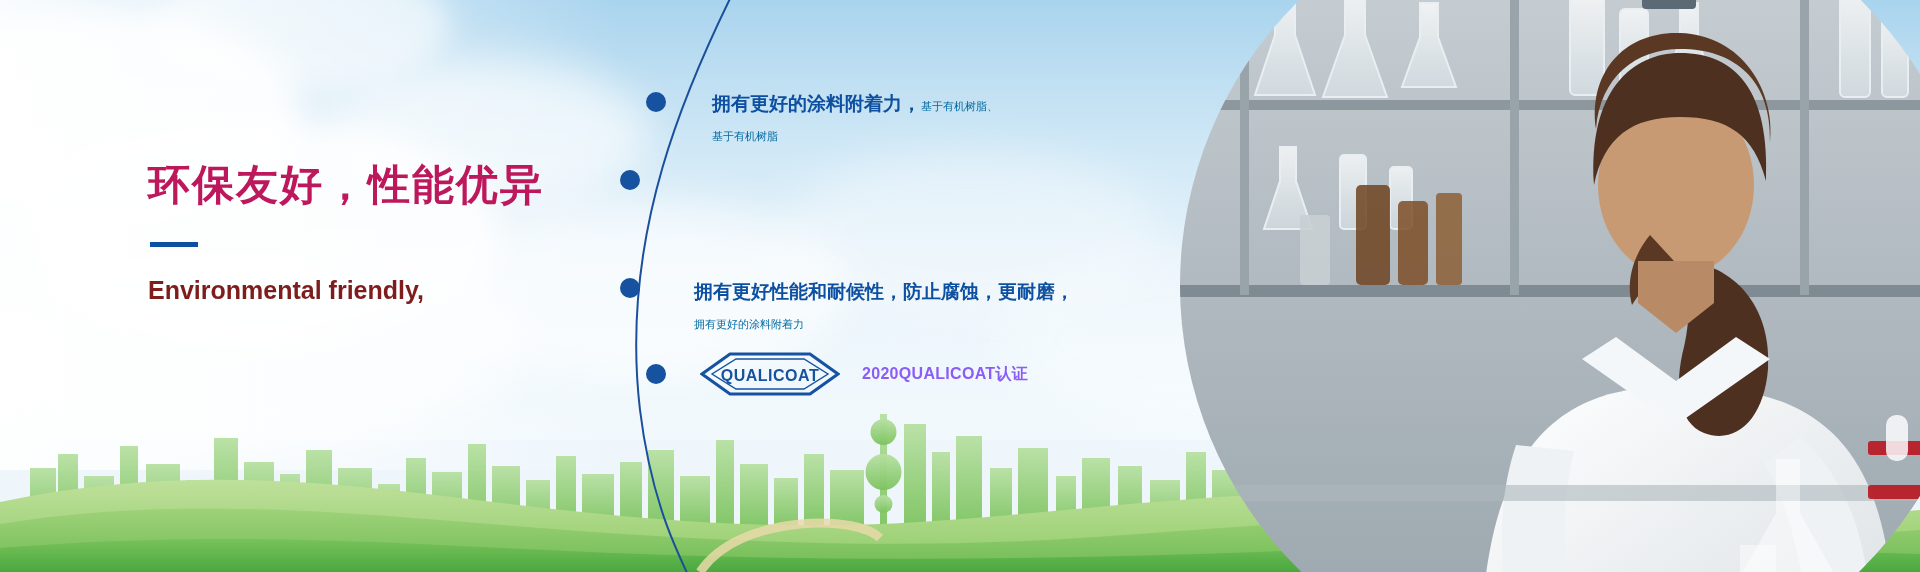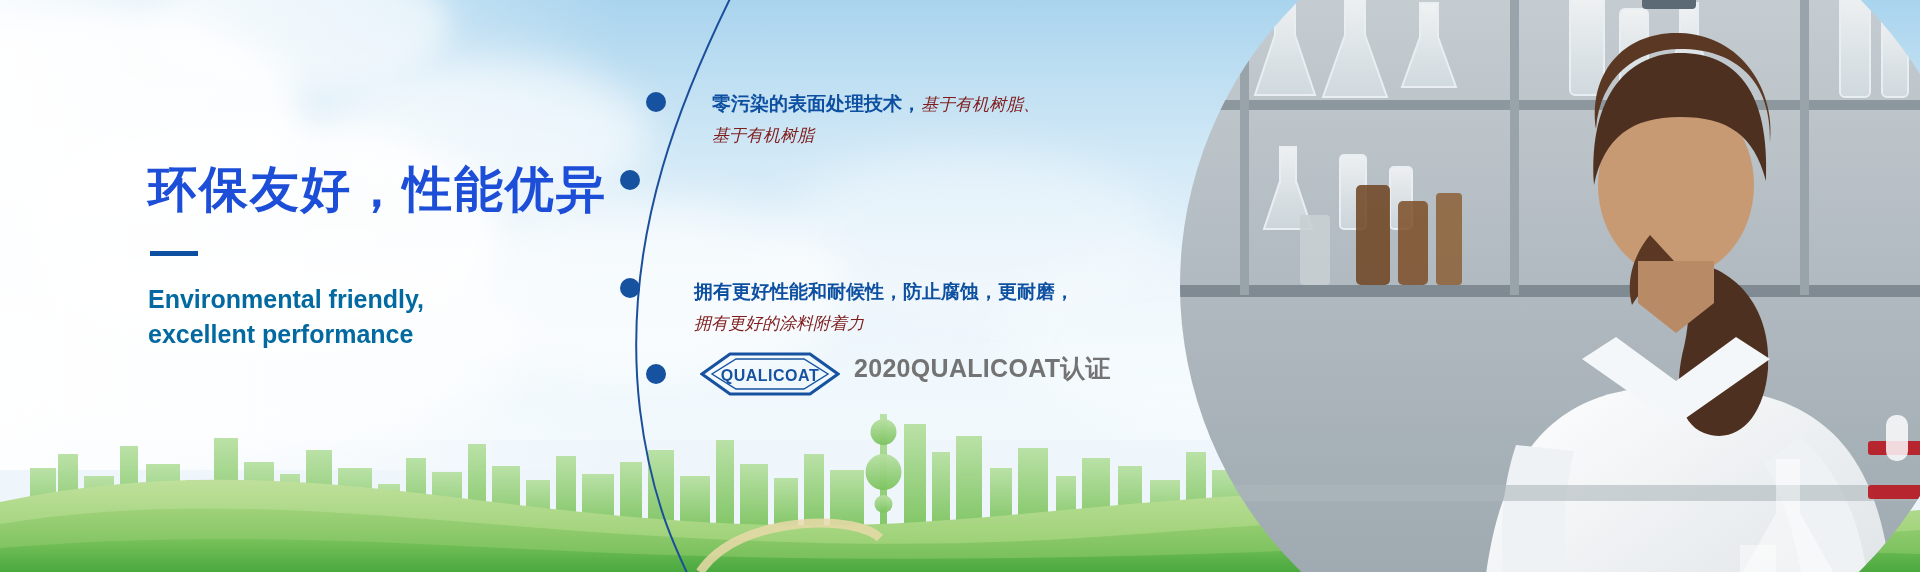--- a/index.html
+++ b/index.html
@@ -38,46 +38,46 @@
   .photo-circle {
     position:absolute; right:-60px; top:-115px;
     width:800px; height:800px; border-radius:50%;
     overflow:hidden;
   }
   .photo-inner { position:absolute; inset:0; }
 
   
   .left-block { position:absolute; left:148px; top:160px; }
   .headline {
-    font-size:49px; font-weight:bold; color:#1d4ed8; letter-spacing:2px;
+    font-size:42px; font-weight:bold; color:#be185d; letter-spacing:2px;
     line-height:1.2; white-space:nowrap;
   }
   .divider { width:48px; height:5px; background:#0d4fa0; margin:32px 0 26px 2px; }
   .subhead {
-    font-size:25px; font-weight:bold; color:#0369a1; line-height:1.42;
+    font-size:25px; font-weight:bold; color:#7f1d1d; line-height:1.42;
     white-space:nowrap;
   }
 
   
   .arc-svg { position:absolute; left:560px; top:-20px; width:340px; height:620px; }
 
   .bullets { position:absolute; left:0; top:0; width:1920px; height:572px; }
   .bullet-dot {
     position:absolute; width:20px; height:20px; border-radius:50%;
     background:#16529f;
   }
   .bullet-text { position:absolute; color:#1f3b63; }
   .b-strong { font-weight:bold; color:#0d4fa0; font-size:19px; }
-  .b-norm   { font-weight:normal; color:#7f1d1d; font-size:17px;font-style:italic; }
+  .b-norm   { font-weight:normal; color:#0369a1; font-size:11px; }
   .line { white-space:nowrap; line-height:1.72; }
 
   
-  .qc-row { position:absolute; left:700px; top:352px; display:flex; align-items:flex-start; gap:14px; }
+  .qc-row { position:absolute; left:700px; top:352px; display:flex; align-items:center; gap:22px; }
   .qc-badge { position:relative; width:140px; height:44px; }
-  .qc-cert { font-size:25px; font-weight:bold; color:#737373; letter-spacing:.3px; white-space:nowrap; }
+  .qc-cert { font-size:16px; font-weight:bold; color:#8b5cf6; letter-spacing:.3px; white-space:nowrap; }
 </style>
 </head>
 <body>
 
 <div id="stage">
 
   <div class="sky"></div>
 
   <div class="cloud" style="left:-120px;top:10px;width:420px;height:210px;"></div>
   <div class="cloud" style="left:20px;top:120px;width:480px;height:230px;"></div>
@@ -259,30 +259,29 @@
 
   <svg class="arc-svg" viewBox="0 0 340 620">
     <path d="M200,-40 C120,110 60,260 80,430 C92,528 120,580 150,640" fill="none" stroke="#1b4f9c" stroke-width="2"></path>
   </svg>
 
   <div class="left-block">
     <div class="headline">环保友好，性能优异</div>
     <div class="divider"></div>
     <div class="subhead">
       <div>Environmental friendly,</div>
-      <div>excellent performance</div>
     </div>
   </div>
 
   <div class="bullets">
 
     <div class="bullet-dot" style="left:646px;top:92px;"></div>
     <div class="bullet-text" style="left:712px;top:88px;">
       <div class="line">
-        <span class="b-strong">零污染的表面处理技术，</span><span class="b-norm">基于有机树脂、</span>
+        <span class="b-strong">拥有更好的涂料附着力，</span><span class="b-norm">基于有机树脂、</span>
       </div>
       <div class="line">
         <span class="b-norm">基于有机树脂</span>
       </div>
     </div>
 
     <div class="bullet-dot" style="left:620px;top:170px;"></div>
     <div class="bullet-text" style="left:662px;top:168px;">
     </div>
 

